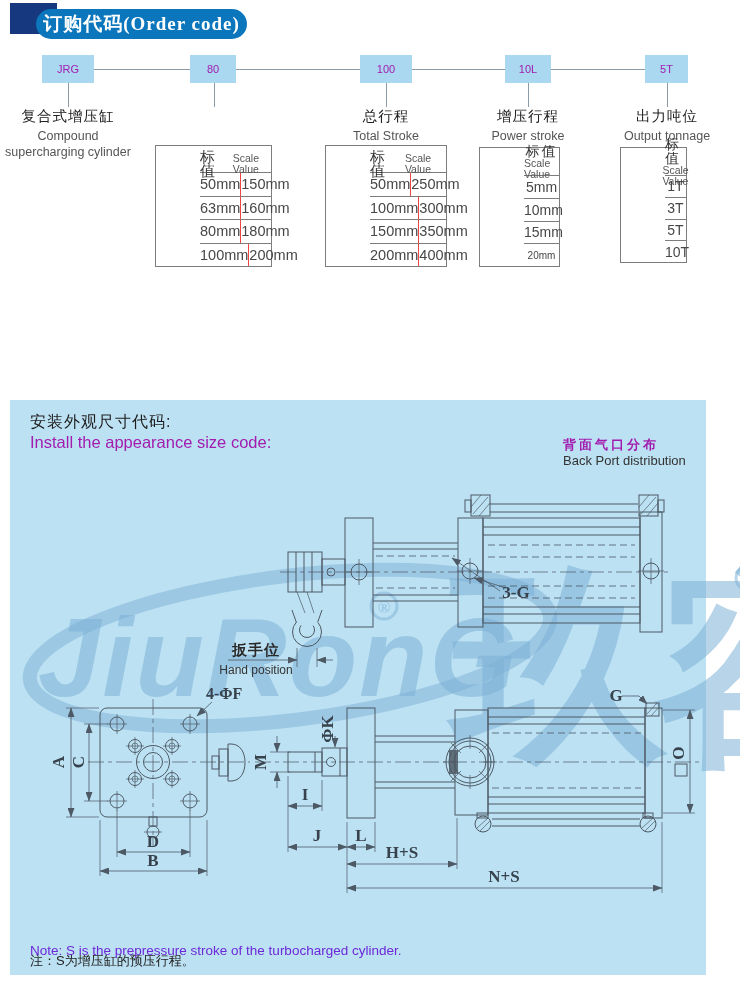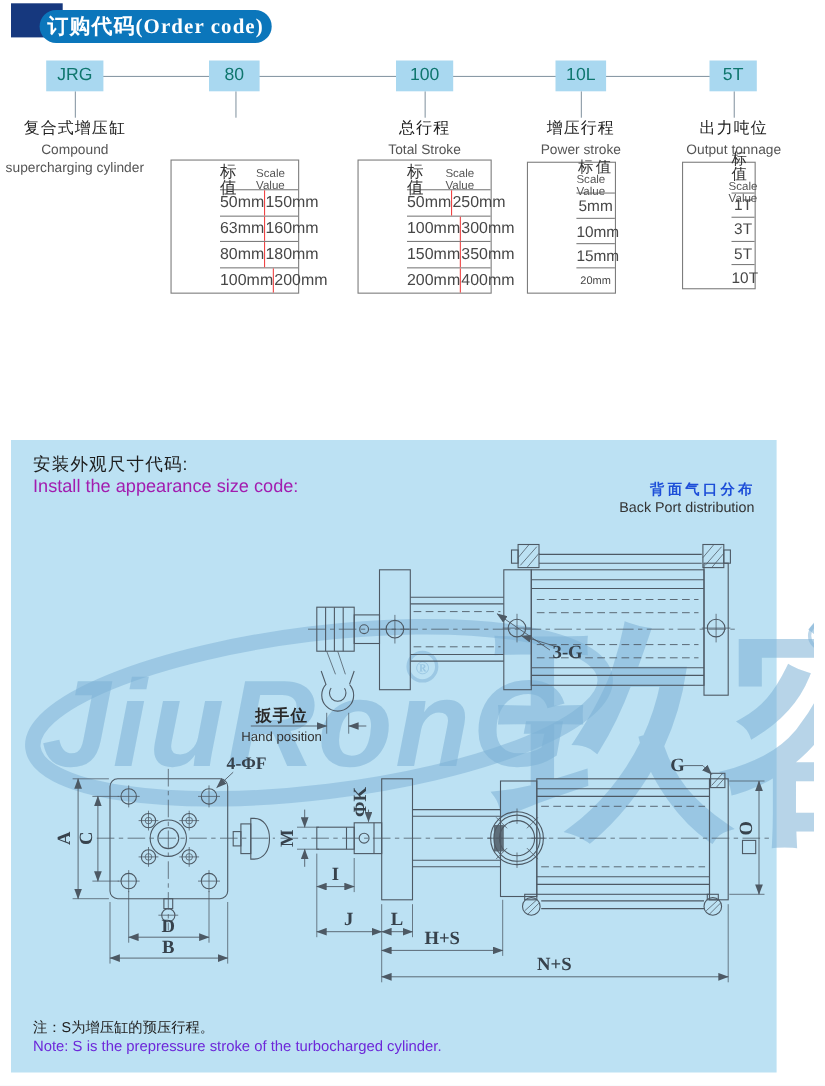--- a/index.html
+++ b/index.html
@@ -9,22 +9,22 @@
 
   
   .banner-navy { position:absolute; left:10px; top:3px; width:47px; height:31px; background:#16387e; }
   .banner { position:absolute; left:36px; top:9px; width:211px; height:30px; background:#0b76bb;
             color:#fff; font-family:"Liberation Serif",serif; font-weight:bold; font-size:19px;
             display:flex; align-items:center; justify-content:center; letter-spacing:1px;border-radius:15px; }
 
   
   .connector { position:absolute; left:68px; top:69px; width:599px; height:1px; background:#8a9aa6; }
   .stem { position:absolute; top:83px; width:1px; height:24px; background:#8a9aa6; }
-  .code-box { position:absolute; top:55px; height:28px; background:#a9d8f0; color:#0f766e;
-              font-size:16px; display:flex; align-items:center; justify-content:center; }
+  .code-box { position:absolute; top:55px; height:28px; background:#a9d8f0; color:#a21caf;
+              font-size:11px; display:flex; align-items:center; justify-content:center; }
   .col-name { position:absolute; top:107px; text-align:center; }
   .col-name .zh { font-size:14.5px; color:#222; letter-spacing:1px; }
   .col-name .en { font-size:12.5px; color:#555; line-height:1.25; margin-top:3px; }
 
   
   .vtable { position:absolute; border:1px solid #7d7d7d; display:flex; flex-direction:column; background:transparent;padding-left:44px; }
   .thead { border-bottom:1px solid #7d7d7d; display:flex; align-items:baseline; justify-content:center; gap:5px; height:27px; padding-top:4px; }
   .thead.stack { flex-direction:column; align-items:center; gap:0; height:28px; padding-top:1px; }
   .h-zh { font-size:15px; color:#333; letter-spacing:2px; line-height:14px; }
   .h-en { font-size:10.5px; color:#555; line-height:11px; }
@@ -32,23 +32,23 @@
   .trow:last-child { border-bottom:none; }
   .tcell { flex:1 1 0; display:flex; align-items:center; justify-content:center; font-size:14.5px; color:#474747; }
   .tcell.left { border-right:1px solid #ef4444; }
 
   
   .panel { position:absolute; left:10px; top:400px; width:696px; height:575px; background:#bce1f3; }
   .panel svg { position:absolute; left:0; top:0; }
   .p-title-zh { position:absolute; left:20px; top:12px; font-size:16px; color:#1d1d1d; letter-spacing:1px; z-index:2; }
   .p-title-en { position:absolute; left:20px; top:33px; font-size:16.5px; color:#a21caf; z-index:2; }
   .backport-zh { position:absolute; left:553px; top:36px; font-family:"Liberation Serif",serif; font-weight:bold;
-                 font-size:13px; color:#1d4ed8; letter-spacing:3px; z-index:2;margin-left:28px; }
+                 font-size:13px; color:#a21caf; letter-spacing:3px; z-index:2; }
   .backport-en { position:absolute; left:553px; top:53px; font-size:13px; color:#333; z-index:2; }
-  .note-zh { position:absolute; left:20px; top:525px; font-size:13px; color:#222; z-index:2; }
+  .note-zh { position:absolute; left:20px; top:552px; font-size:13px; color:#222; z-index:2; }
   .note-en { position:absolute; left:20px; top:543px; font-size:13.5px; color:#6d28d9; z-index:2; }
 
   
   .ln   { stroke:#4d5964; stroke-width:1; fill:none; }
   .thin { stroke:#4d5964; stroke-width:0.7; fill:none; }
   .dash { stroke:#4d5964; stroke-width:0.8; fill:none; stroke-dasharray:7 4; }
   .cl   { stroke:#4d5964; stroke-width:0.7; fill:none; stroke-dasharray:16 4 4 4; }
   .dim  { stroke:#4d5964; stroke-width:0.8; fill:none; }
   text.lbl { font-family:"Liberation Serif",serif; font-size:17px; font-weight:bold; fill:#37424c; }
   text.lblsm { font-family:"Liberation Serif",serif; font-size:16px; font-weight:bold; fill:#37424c; }

